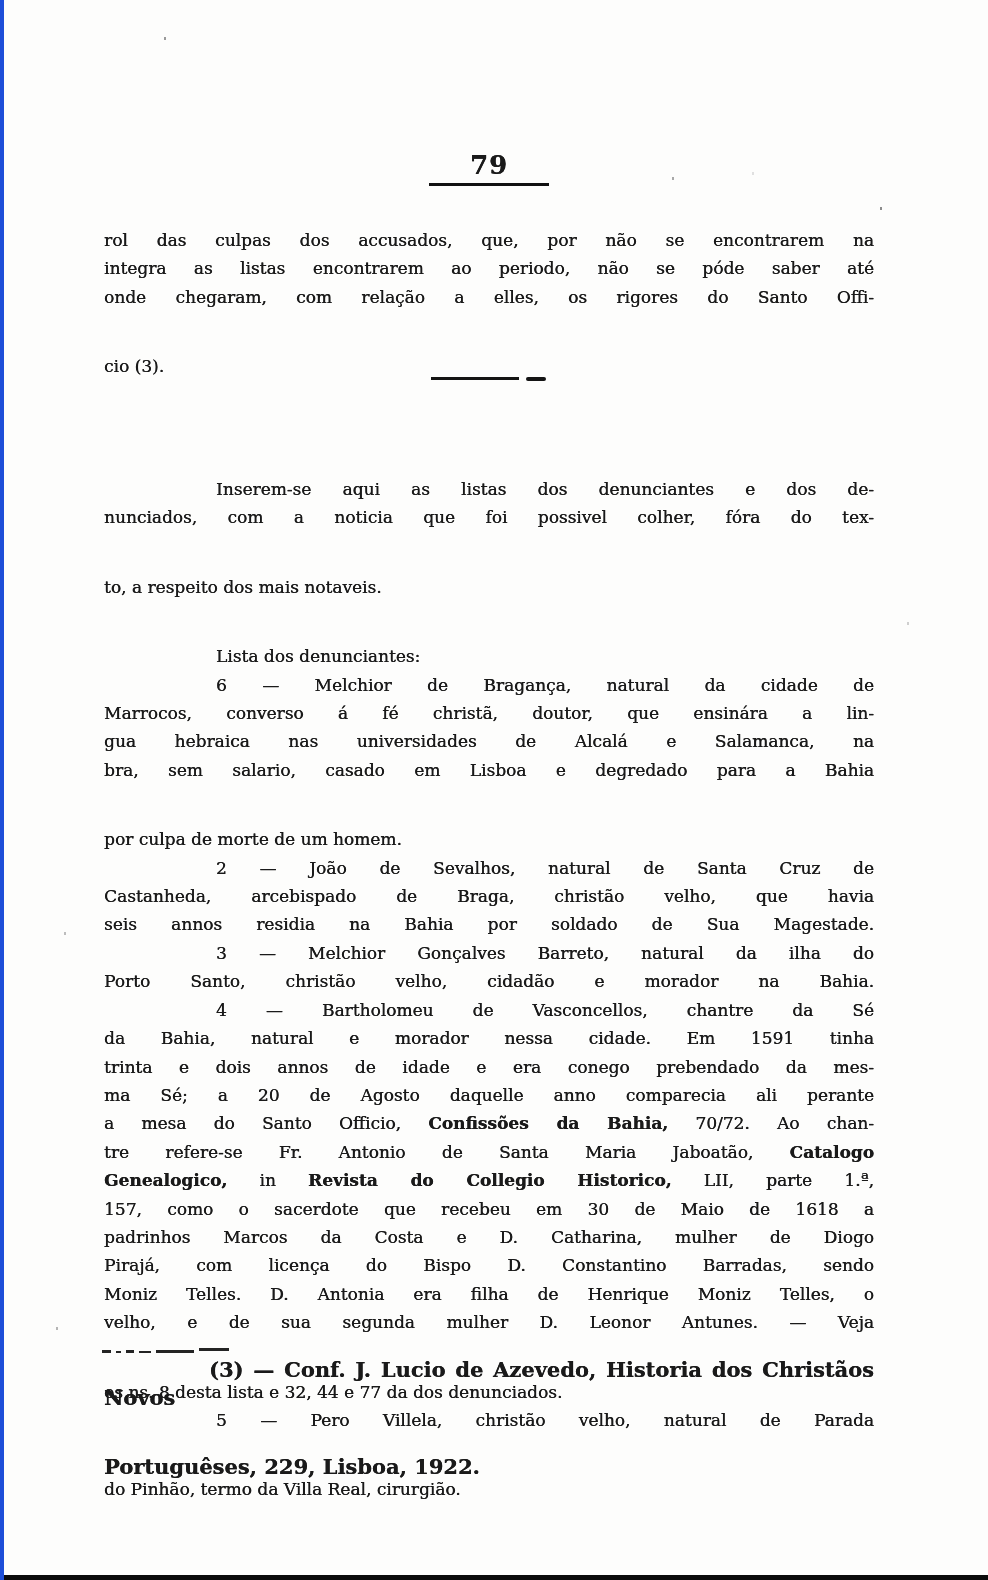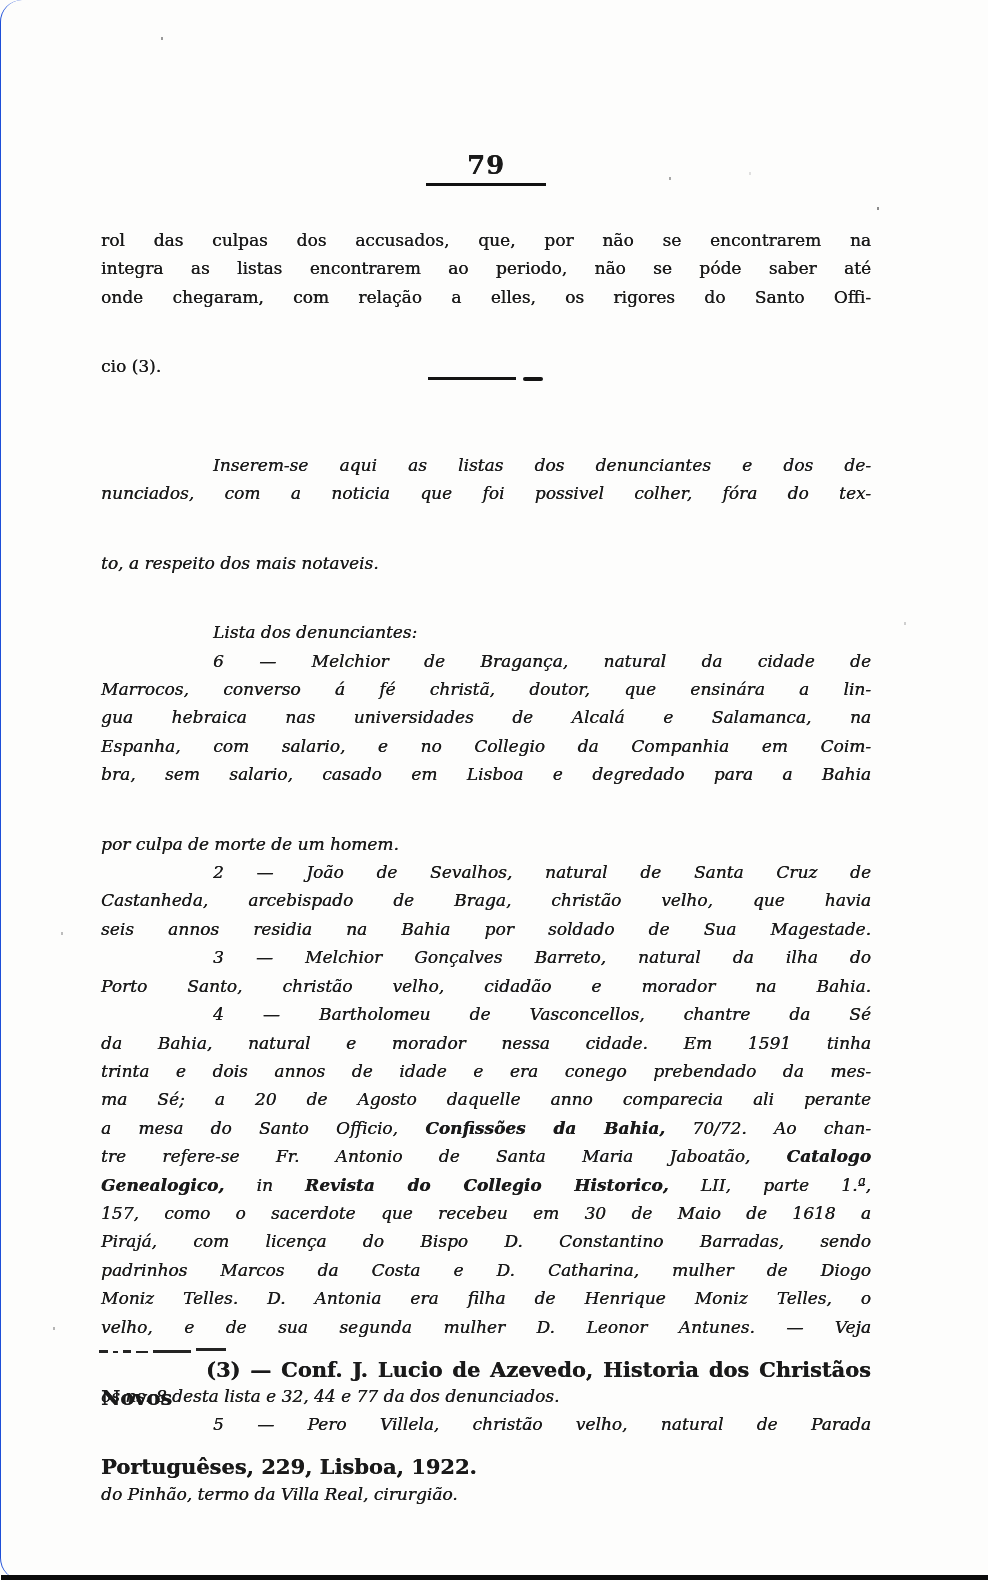--- a/index.html
+++ b/index.html
@@ -11,22 +11,21 @@
     height: 1580px;
     position: relative;
     background: #fdfdfc;
     overflow: hidden;
     font-family: "DejaVu Serif", "Liberation Serif", serif;
     color: #1a1a1a;
   }
   .page {
     position: absolute;
     inset: 0;
-    border-left: 1px solid #1d4ed8;
-    border-radius: 22px;
+    border-left: 4px solid #1d4ed8;
   }
   .bottom-bar {
     position: absolute;
     left: 0;
     bottom: 0;
     width: 100%;
     height: 5px;
     background: #0b0b0b;
   }
   .pageno-wrap {
@@ -51,21 +50,21 @@
   }
   .txt {
     position: absolute;
     left: 100px;
     width: 770px;
     font-size: 17px;
     line-height: 28.4px;
     text-shadow: 0.3px 0 0 currentColor;
   }
   .block-a { top: 226px; }
-  .block-b { top: 451px; font-style: italic; }
+  .block-b { top: 475px; }
   .line {
     text-align: justify;
     text-align-last: justify;
     white-space: normal;
   }
   .end { text-align-last: left; margin-top: 41px; }
   .ind { text-indent: 112px; }
   .divider {
     position: absolute;
     top: 376px;
@@ -137,41 +136,40 @@
   <div class="txt block-b">
     <div class="line ind">Inserem-se aqui as listas dos denunciantes e dos de-</div>
     <div class="line">nunciados, com a noticia que foi possivel colher, fóra do tex-</div>
     <div class="line end">to, a respeito dos mais notaveis.</div>
 
     <div class="line end ind">Lista dos denunciantes:</div>
 
     <div class="line ind">6 — Melchior de Bragança, natural da cidade de</div>
     <div class="line">Marrocos, converso á fé christã, doutor, que ensinára a lin-</div>
     <div class="line">gua hebraica nas universidades de Alcalá e Salamanca, na</div>
-    <div class="line">Espanha, com salario, e no Collegio da Companhia em Coim-</div>
     <div class="line">bra, sem salario, casado em Lisboa e degredado para a Bahia</div>
     <div class="line end">por culpa de morte de um homem.</div>
 
     <div class="line ind">2 — João de Sevalhos, natural de Santa Cruz de</div>
     <div class="line">Castanheda, arcebispado de Braga, christão velho, que havia</div>
     <div class="line">seis annos residia na Bahia por soldado de Sua Magestade.</div>
 
     <div class="line ind">3 — Melchior Gonçalves Barreto, natural da ilha do</div>
     <div class="line">Porto Santo, christão velho, cidadão e morador na Bahia.</div>
 
     <div class="line ind">4 — Bartholomeu de Vasconcellos, chantre da Sé</div>
     <div class="line">da Bahia, natural e morador nessa cidade. Em 1591 tinha</div>
     <div class="line">trinta e dois annos de idade e era conego prebendado da mes-</div>
     <div class="line">ma Sé; a 20 de Agosto daquelle anno comparecia ali perante</div>
     <div class="line"><span>a mesa do Santo Officio, </span><b>Confissões da Bahia,</b><span> 70/72. Ao chan-</span></div>
     <div class="line"><span>tre refere-se Fr. Antonio de Santa Maria Jaboatão, </span><b>Catalogo</b></div>
     <div class="line"><b>Genealogico,</b><span> in </span><b>Revista do Collegio Historico,</b><span> LII, parte 1.ª,</span></div>
     <div class="line">157, como o sacerdote que recebeu em 30 de Maio de 1618 a</div>
+    <div class="line">padrinhos Marcos da Costa e D. Catharina, mulher de Diogo</div>
     <div class="line">Pirajá, com licença do Bispo D. Constantino Barradas, sendo</div>
-    <div class="line">padrinhos Marcos da Costa e D. Catharina, mulher de Diogo</div>
     <div class="line">Moniz Telles. D. Antonia era filha de Henrique Moniz Telles, o</div>
     <div class="line">velho, e de sua segunda mulher D. Leonor Antunes. — Veja</div>
     <div class="line end">os ns. 8 desta lista e 32, 44 e 77 da dos denunciados.</div>
 
     <div class="line ind">5 — Pero Villela, christão velho, natural de Parada</div>
     <div class="line end">do Pinhão, termo da Villa Real, cirurgião.</div>
   </div>
 
   <div class="fn-rule">
     <i class="d1"></i>

